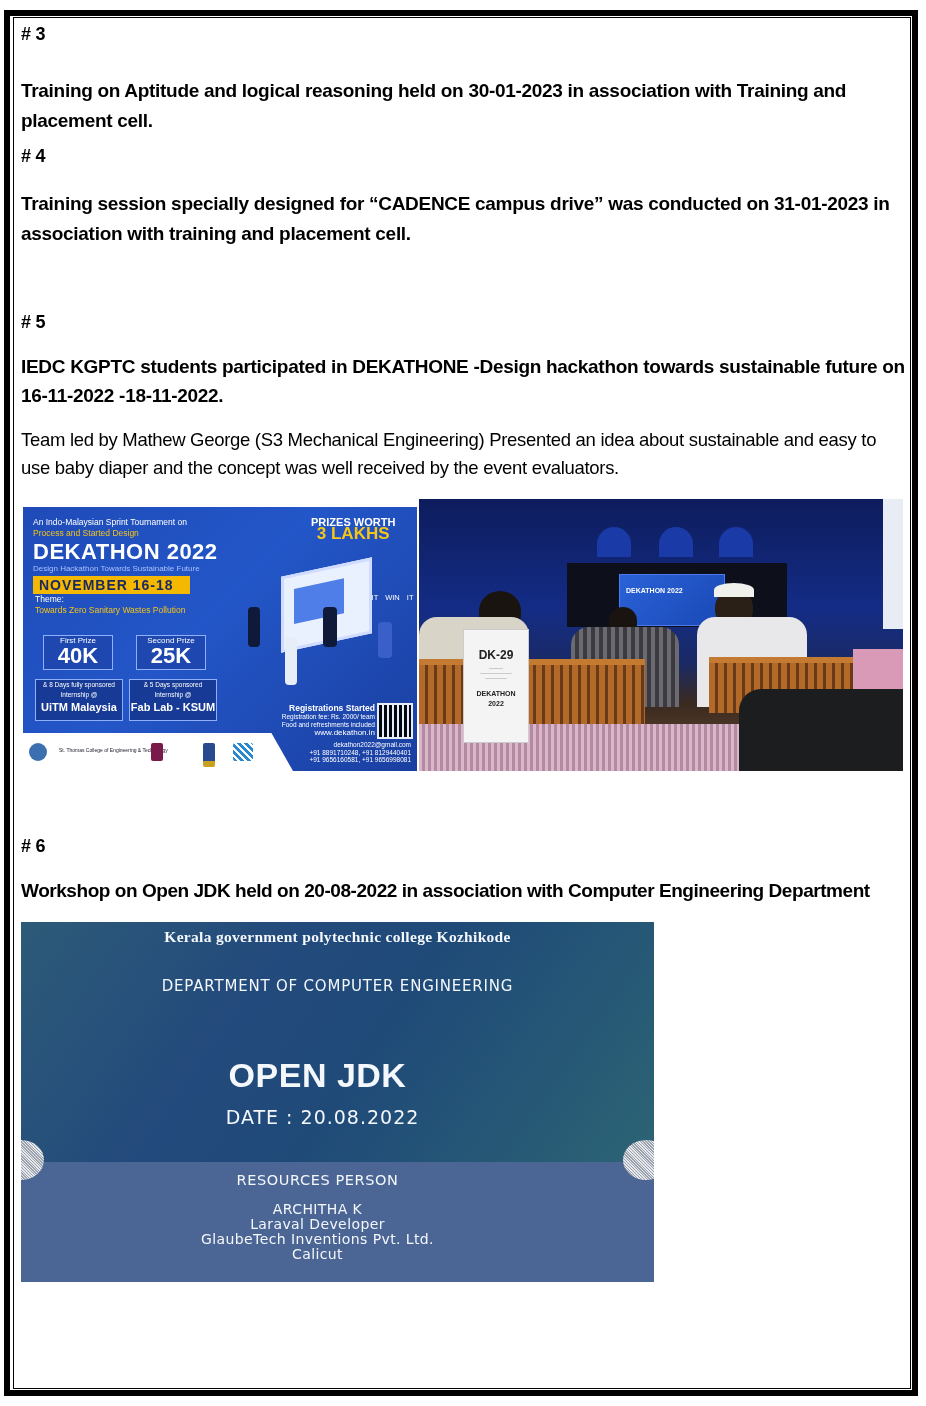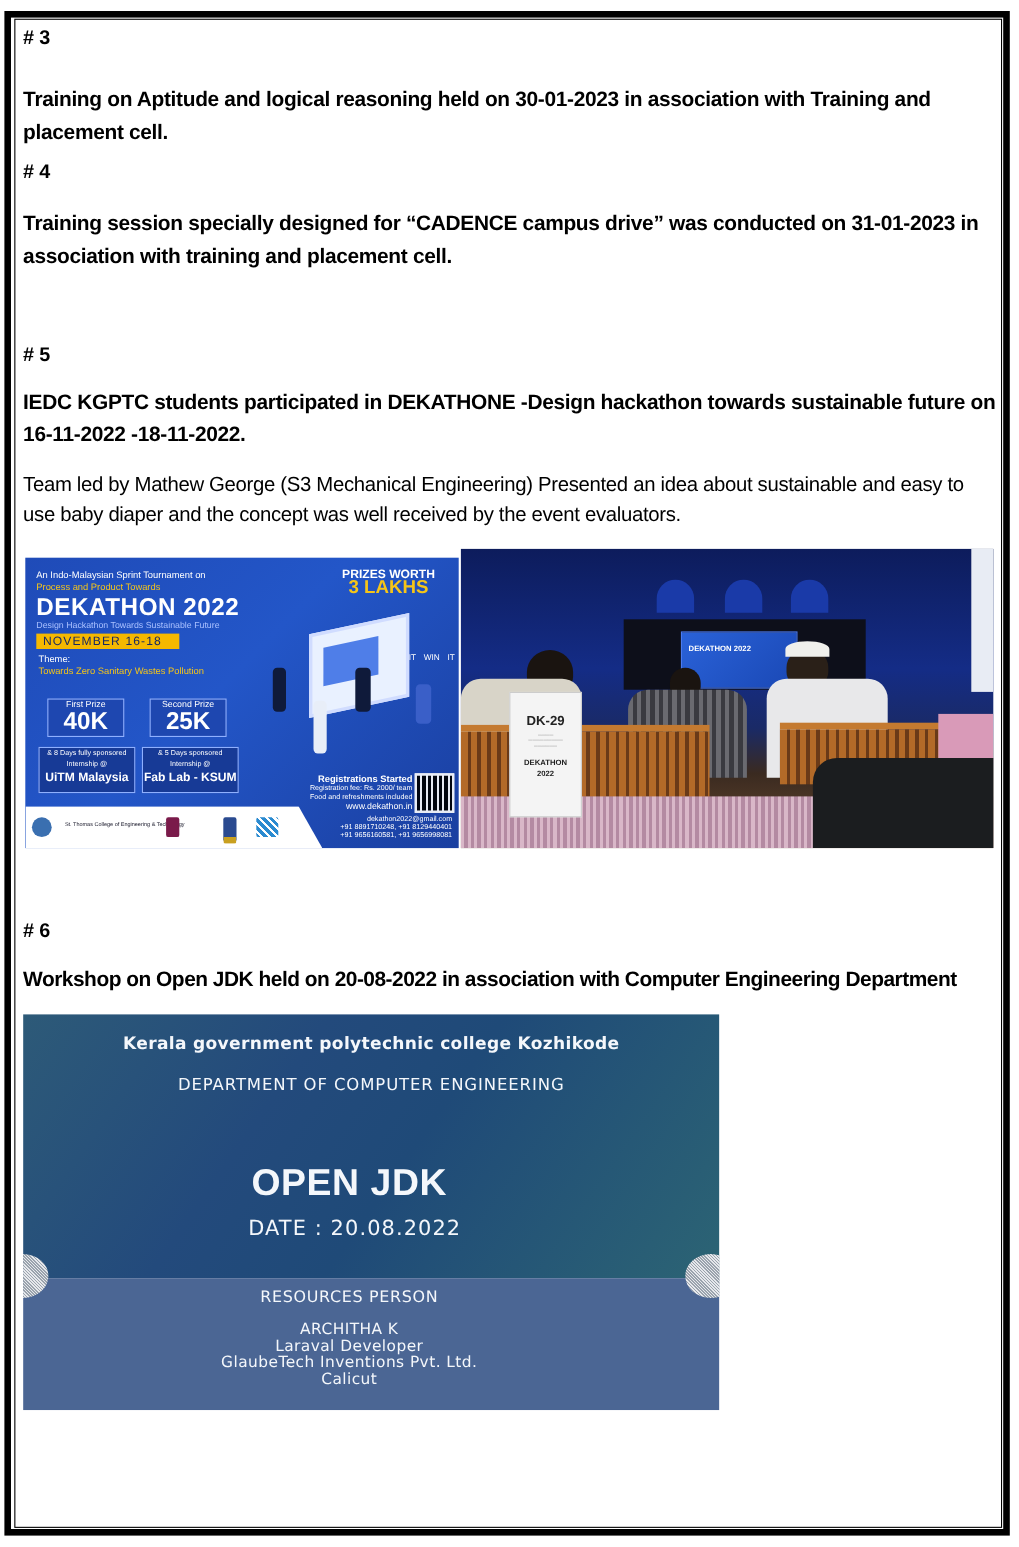--- a/index.html
+++ b/index.html
@@ -10,21 +10,21 @@
   .p { position: absolute; font-size: 19px; line-height: 30px; letter-spacing: -0.3px; }
   .p.b { font-weight: bold; }
   .p.n { font-weight: normal; font-size: 18.5px; line-height: 28px; }
 
   
   .poster1 { position: absolute; left: 23px; top: 507px; width: 394px; height: 264px; background: linear-gradient(135deg, #1f4bb8 0%, #2356c8 45%, #1a3fa0 100%); overflow: hidden; color: #fff; }
   .poster1 .tag { position: absolute; left: 10px; top: 10px; font-size: 8.5px; line-height: 11px; }
   .poster1 .tag .y { color: #f5c518; }
   .poster1 .title { position: absolute; left: 10px; top: 32px; font-size: 22px; font-weight: bold; letter-spacing: 0.5px; }
   .poster1 .sub { position: absolute; left: 10px; top: 57px; font-size: 8px; color: #a9c0ff; }
-  .poster1 .date { position: absolute; left: 10px; top: 69px; background: #f5b800; color: #1a2a60; font-size: 11px; font-weight: normal; padding: 1px 16px 1px 6px; letter-spacing: 1px; }
+  .poster1 .date { position: absolute; left: 10px; top: 69px; background: #f5b800; color: #1a2a60; font-size: 14px; font-weight: bold; padding: 1px 16px 1px 6px; letter-spacing: 1px; }
   .poster1 .theme { position: absolute; left: 12px; top: 87px; font-size: 8.5px; line-height: 11px; }
   .poster1 .theme .y { color: #f5c518; }
   .poster1 .prizes-worth { position: absolute; left: 288px; top: 9px; font-size: 11px; font-weight: bold; text-align: center; line-height: 12px; }
   .poster1 .prizes-worth .big { color: #f5c518; font-size: 17px; display: block; }
   .poster1 .slogan { position: absolute; left: 263px; top: 42px; font-size: 7.5px; word-spacing: 5px; margin-top: 44px; }
   .poster1 .prize { position: absolute; top: 128px; width: 68px; height: 33px; border: 1px solid #8fb0ff; background: #1e47b0; text-align: center; font-size: 8px; line-height: 9px; }
   .poster1 .prize .amt { display: block; font-size: 22px; font-weight: bold; line-height: 22px; font-family: "Liberation Sans Narrow", "Liberation Sans", sans-serif; }
   .poster1 .prize-detail { position: absolute; top: 172px; width: 86px; height: 40px; background: #173a96; border: 1px solid #8fb0ff; text-align: center; font-size: 6.5px; line-height: 10px; }
   .poster1 .prize-detail b { display: block; font-size: 11px; line-height: 14px; }
   .poster1 .illus { position: absolute; left: 258px; top: 60px; width: 85px; height: 70px; background: #e9f1ff; border: 3px solid #d0dcff; transform: skewY(-12deg); }
@@ -54,21 +54,21 @@
   .photo .card .tiny { display: block; font-size: 3.5px; line-height: 5px; color: #555; margin-top: 4px; }
   .photo .card .ev { display: block; font-size: 7px; font-weight: bold; margin-top: 8px; line-height: 10px; }
   .photo .bag { position: absolute; left: 320px; top: 190px; width: 170px; height: 82px; background: #1b1d1f; border-radius: 22px 0 0 0; }
   .photo .pink { position: absolute; right: 0; top: 150px; width: 50px; height: 45px; background: #d99ab8; }
 
   
   .poster2 { position: absolute; left: 21px; top: 922px; width: 633px; height: 360px; overflow: hidden; color: #f4f7fb; font-family: "DejaVu Sans", sans-serif; }
   .poster2 .top { position: absolute; left: 0; top: 0; width: 633px; height: 240px; background: linear-gradient(125deg, #2d5a78 0%, #234a7c 35%, #1f4a78 55%, #2c6474 100%); }
   .poster2 .bottom { position: absolute; left: 0; top: 240px; width: 633px; height: 120px; background: #4b6694; }
   .poster2 .line { position: absolute; left: 0; width: 633px; text-align: center; }
-  .poster2 .college { top: 18px; font-size: 15.5px; font-weight: bold; letter-spacing: 0.3px; }
+  .poster2 .college { top: 6px; font-size: 15.5px; font-weight: bold; letter-spacing: 0.3px; font-family: Liberation Serif, serif; }
   .poster2 .dept { top: 55px; font-size: 15px; letter-spacing: 0.8px; }
   .poster2 .ws { top: 102px; font-size: 34px; font-weight: bold; line-height: 34px; letter-spacing: 0.5px; font-family: "Liberation Sans Narrow", "Liberation Sans", sans-serif; }
   .poster2 .ws-center { left: -20px; }
   .poster2 .date { top: 184px; font-size: 19px; letter-spacing: 1px; left: -15px; }
   .poster2 .rp { top: 250px; font-size: 14.5px; letter-spacing: 0.6px; left: -20px; }
   .poster2 .person { top: 280px; font-size: 14px; line-height: 15px; letter-spacing: 0.4px; left: -20px; }
   .poster2 .circle { position: absolute; top: 218px; width: 46px; height: 40px; border-radius: 50%; background: repeating-linear-gradient(45deg, #e6e8ec 0 1px, #9aa3ad 1px 2px); }
 </style>
 </head>
 <body>
@@ -84,21 +84,21 @@
   <div class="h" style="left:21px; top:146px;"># 4</div>
   <div class="p b" style="left:21px; top:189px; width:885px;">Training session specially designed for “CADENCE campus drive” was conducted on 31-01-2023 in association with training and placement cell.</div>
 
   <div class="h" style="left:21px; top:312px;"># 5</div>
   <div class="p b" style="left:21px; top:352px; width:885px; line-height:29px;">IEDC KGPTC students participated in DEKATHONE -Design hackathon towards sustainable future on 16-11-2022 -18-11-2022.</div>
   <div class="p n" style="left:21px; top:426px; width:885px;">Team led by Mathew George (S3 Mechanical Engineering) Presented an idea about sustainable and easy to use baby diaper and the concept was well received by the event evaluators.</div>
 
   <div class="poster1">
     <div class="tag">
       <span>An Indo-Malaysian Sprint Tournament on</span><br>
-      <span class="y">Process and Product Towards</span>
+      <span class="y">Process and Started Design</span>
     </div>
     <div class="title">DEKATHON 2022</div>
     <div class="sub">Design Hackathon Towards Sustainable Future</div>
     <div class="date">NOVEMBER 16-18</div>
     <div class="theme">
       <span>Theme:</span><br>
       <span class="y">Towards Zero Sanitary Wastes Pollution</span>
     </div>
     <div class="prizes-worth">
       <span>PRIZES WORTH</span>

